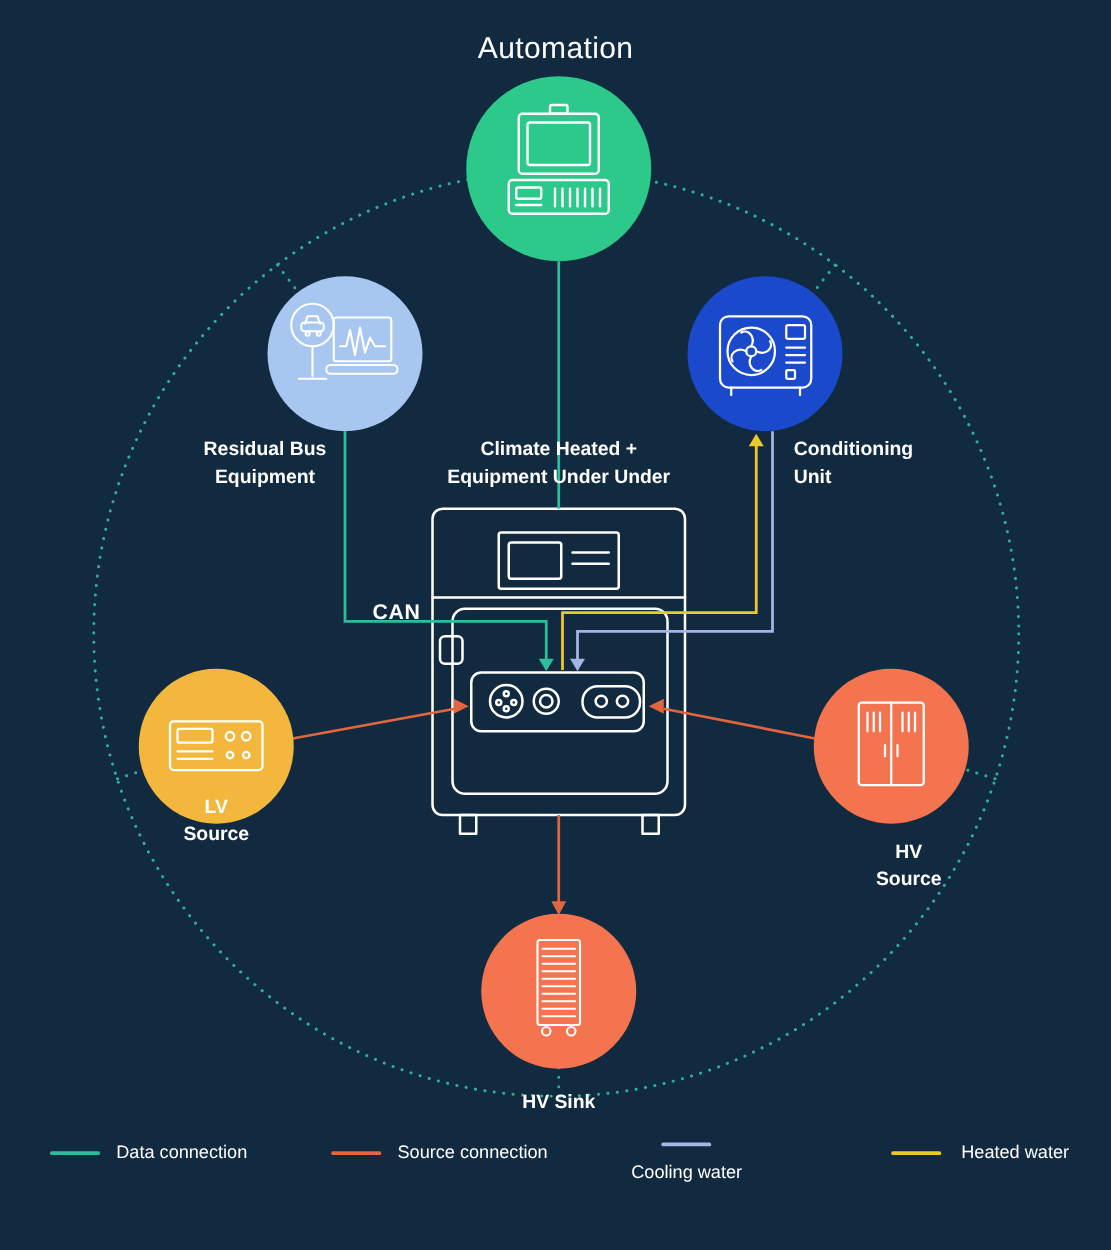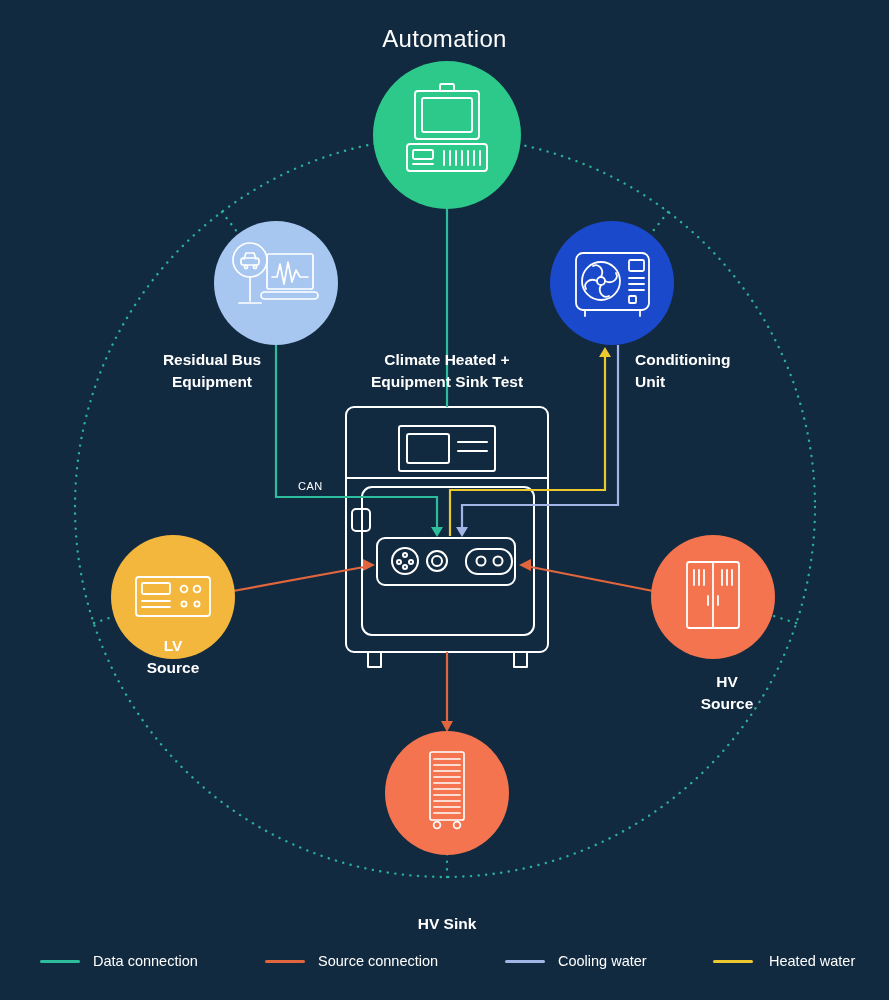--- a/index.html
+++ b/index.html
@@ -20,24 +20,24 @@
   }
   .label {
     position: absolute; color: var(--text, #fff);
     font-size: 15.5px; font-weight: bold; line-height: 1.45;
     text-align: center; transform: translateX(-50%);
     white-space: nowrap;
   }
   .label-left { transform: none; text-align: left; }
   .can-label {
     position: absolute; color: var(--text, #fff);
-    font-size: 11px; font-weight: 400; letter-spacing: 0.5px;
+    font-size: 17px; font-weight: 700; letter-spacing: 0.5px;
   }
   .legend-item {
-    position: absolute; top: 953px;
+    position: absolute; top: 914px;
     display: flex; align-items: center; gap: 13px;
     color: var(--text, #fff); font-size: 14.5px;
   }
   .swatch { width: 40px; height: 3px; border-radius: 2px; display: inline-block; }
   .sw-data  { background: var(--data-connection); }
   .sw-power { background: var(--power-connection); }
   .sw-cool  { background: var(--cooling-water); }
   .sw-heat  { background: var(--heated-water); }
 </style>
 </head>
@@ -203,51 +203,51 @@
 
   <div class="title">Automation</div>
 
   <div class="label" style="left:212px; top:349px;">
     <span>Residual Bus</span><br>
     <span>Equipment</span>
   </div>
 
   <div class="label" style="left:447px; top:349px;">
     <span>Climate Heated +</span><br>
-    <span>Equipment Sink Test</span>
+    <span>Equipment Under Under</span>
   </div>
 
   <div class="label label-left" style="left:635px; top:349px;">
     <span>Conditioning</span><br>
     <span>Unit</span>
   </div>
 
   <div class="label" style="left:173px; top:635px;">
     <span>LV</span><br>
     <span>Source</span>
   </div>
 
   <div class="label" style="left:727px; top:671px;">
     <span>HV</span><br>
     <span>Source</span>
   </div>
 
-  <div class="label" style="left:447px; top:871px;margin-top:42px;">HV Sink</div>
+  <div class="label" style="left:447px; top:871px;">HV Sink</div>
 
   <div class="can-label" style="left:298px; top:480px;">CAN</div>
 
   <div class="legend-item" style="left:40px;">
     <span class="swatch sw-data"></span>
     <span>Data connection</span>
   </div>
   <div class="legend-item" style="left:265px;">
     <span class="swatch sw-power"></span>
     <span>Source connection</span>
   </div>
-  <div class="legend-item" style="left:505px;">
+  <div class="legend-item" style="left:505px;flex-direction:column;">
     <span class="swatch sw-cool"></span>
     <span>Cooling water</span>
   </div>
   <div class="legend-item" style="left:713px;gap:16px;">
     <span class="swatch sw-heat"></span>
     <span>Heated water</span>
   </div>
 
 </div>
 

